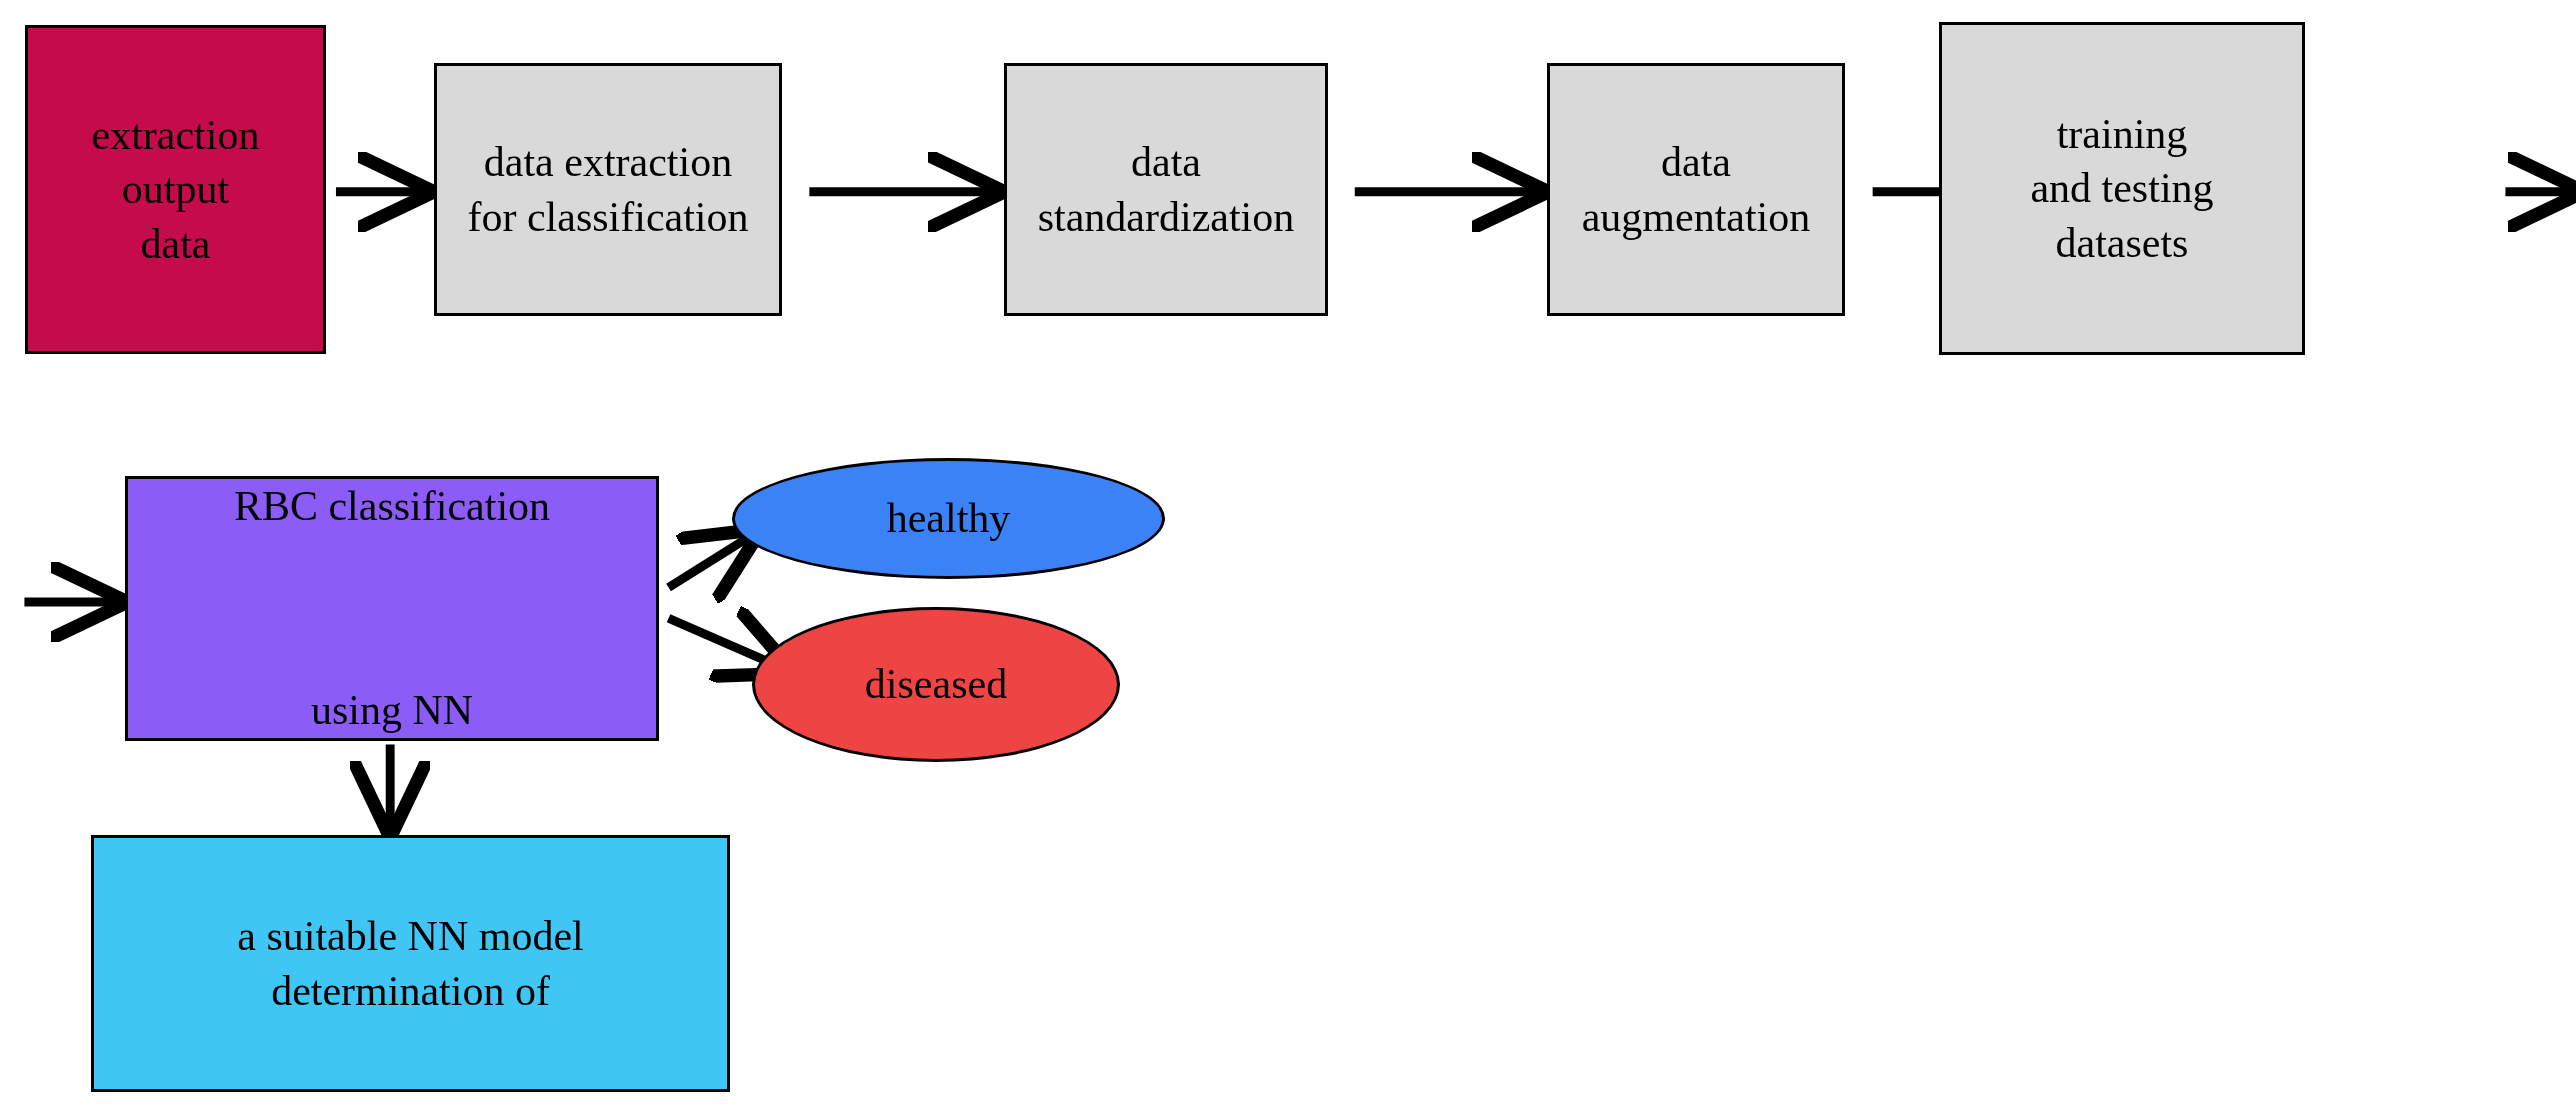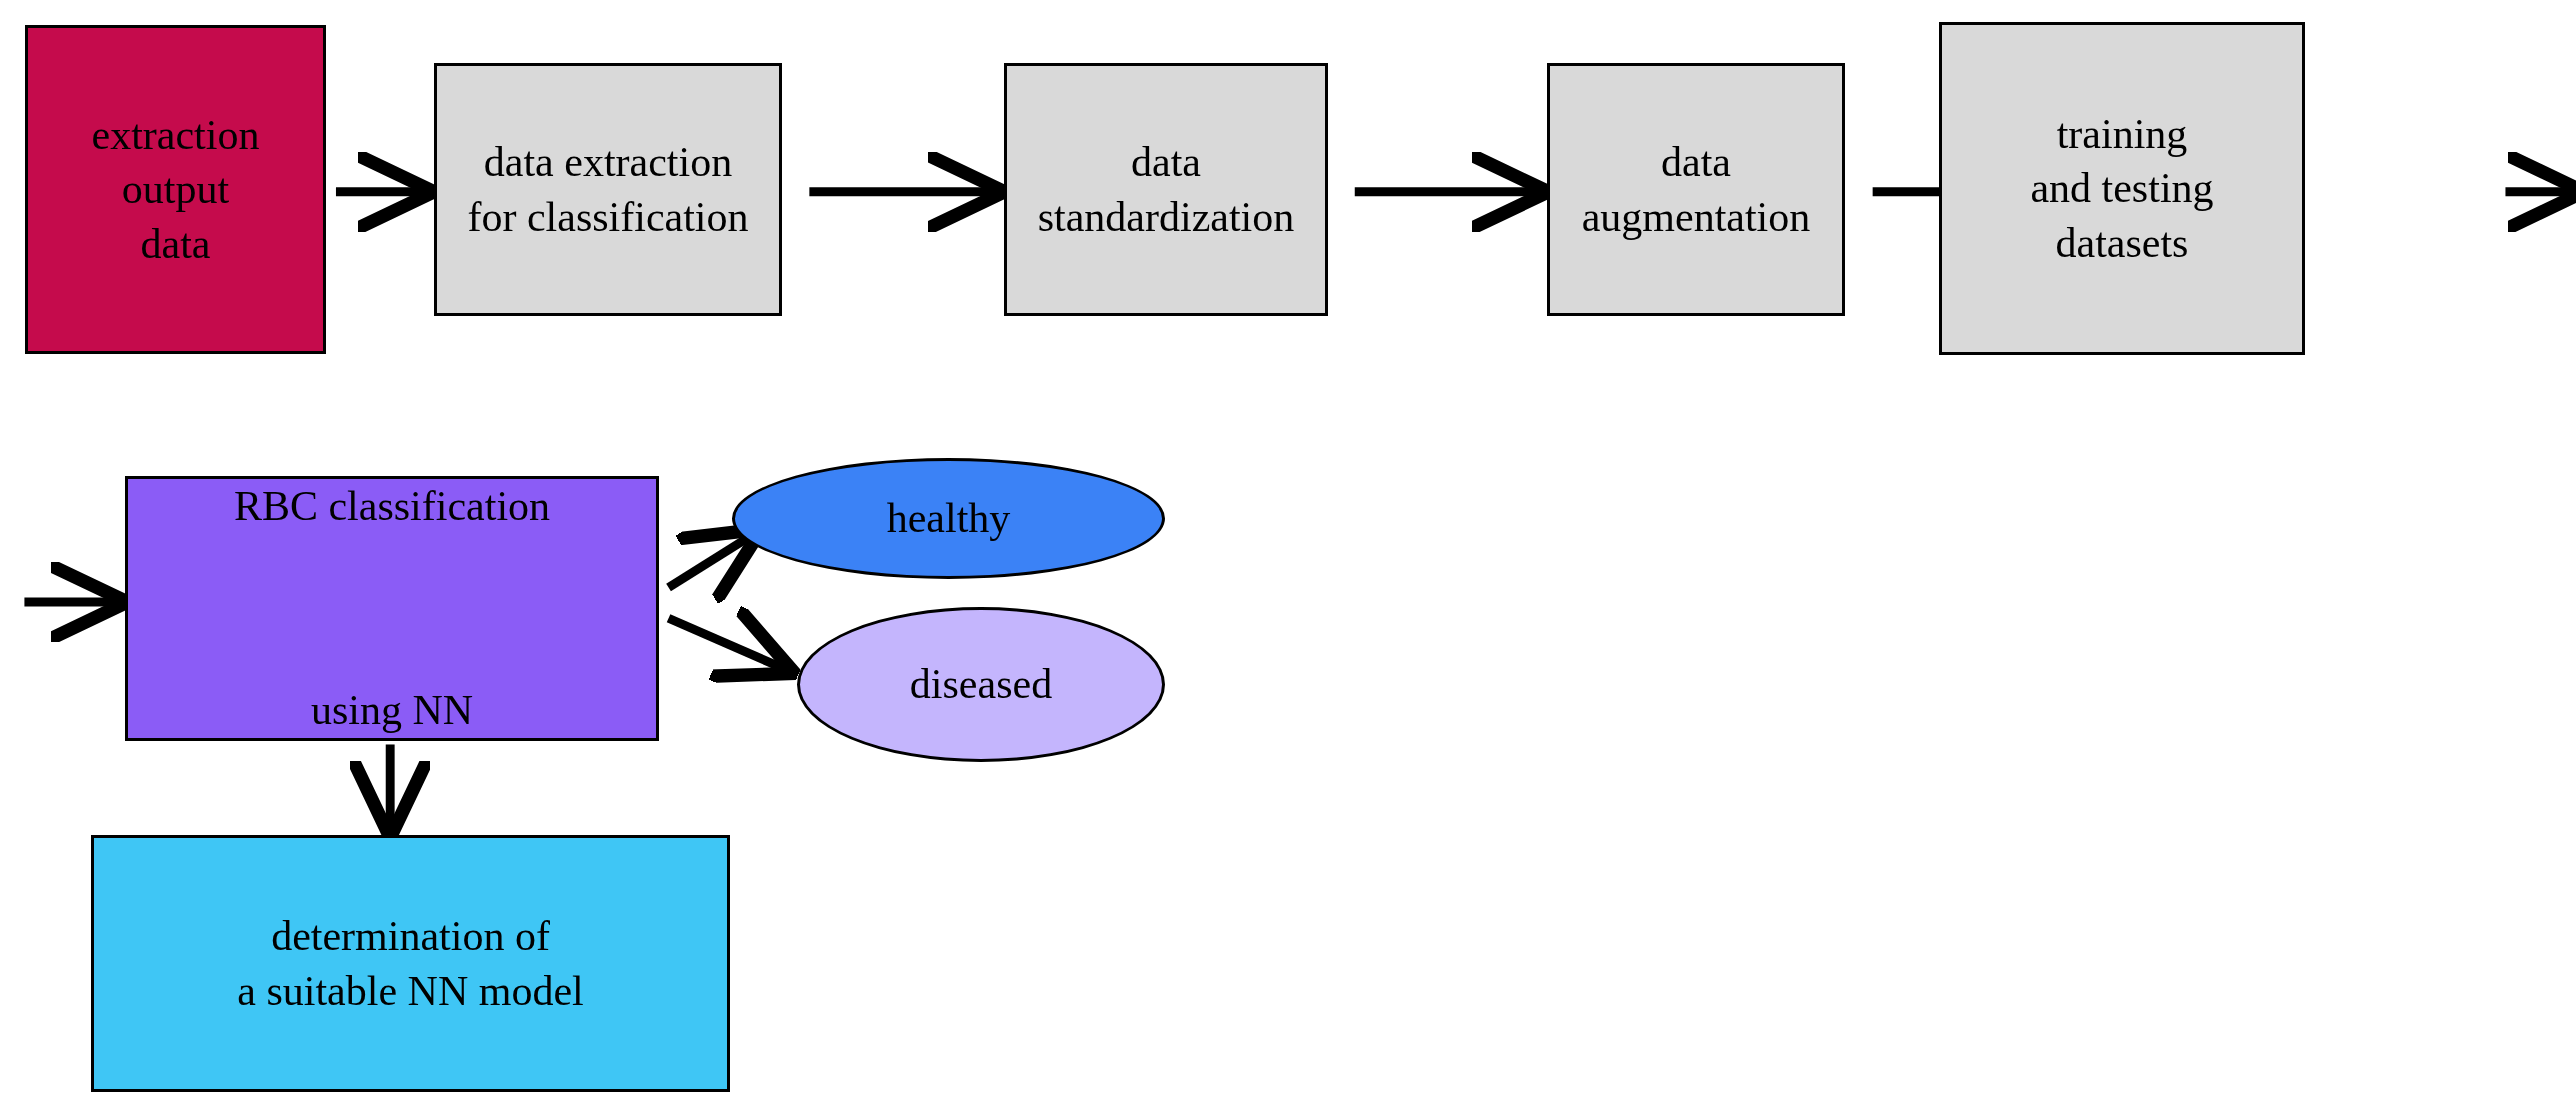--- a/index.html
+++ b/index.html
@@ -108,23 +108,23 @@
 
   <div class="node rect" style="left:125px; top:476px; width:534px; height:265px; background:#8b5cf6;justify-content:space-between;">
     <span class="line">RBC classification</span>
     <span class="line">using NN</span>
   </div>
 
   <div class="node ellipse" style="left:732px; top:458px; width:433px; height:121px; background:#3b82f6;">
     <span class="line">healthy</span>
   </div>
 
-  <div class="node ellipse" style="left:797px; top:607px; width:368px; height:155px; background:#c4b5fd;">
+  <div class="node ellipse" style="left:752px; top:607px; width:368px; height:155px; background:#ef4444;">
     <span class="line">diseased</span>
   </div>
 
   <div class="node rect" style="left:91px; top:835px; width:639px; height:257px; background:#3FC6F5;">
+    <span class="line">a suitable NN model</span>
     <span class="line">determination of</span>
-    <span class="line">a suitable NN model</span>
   </div>
 
 </div>
 
 
 </body></html>

